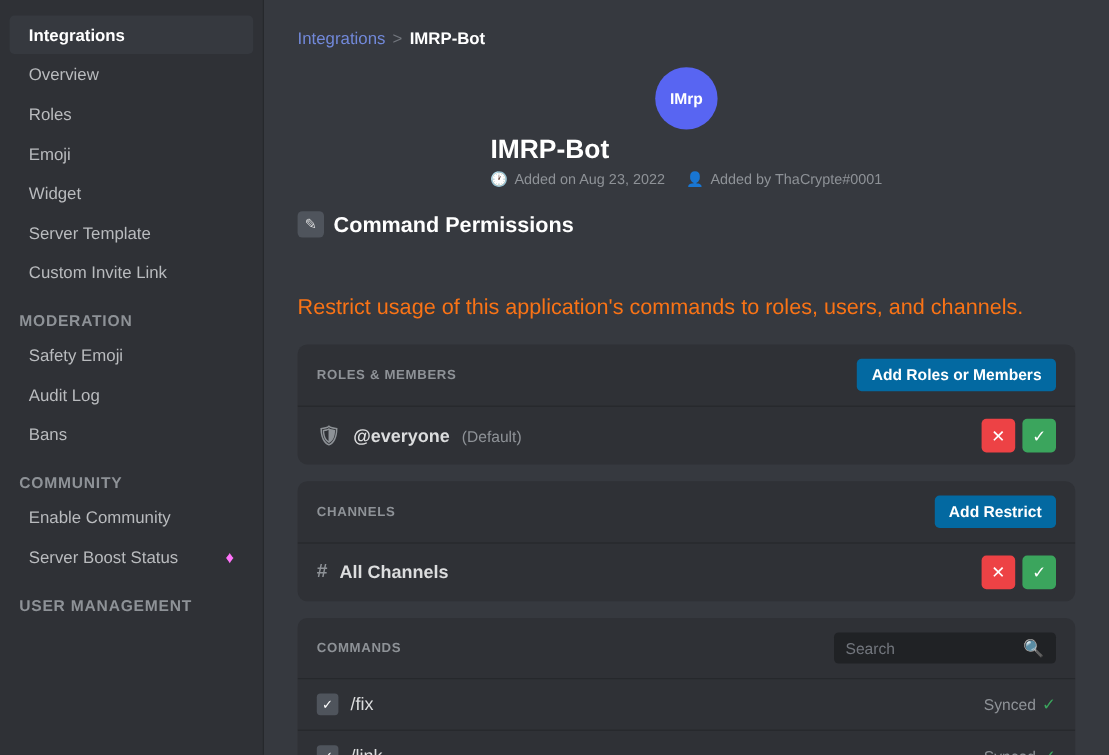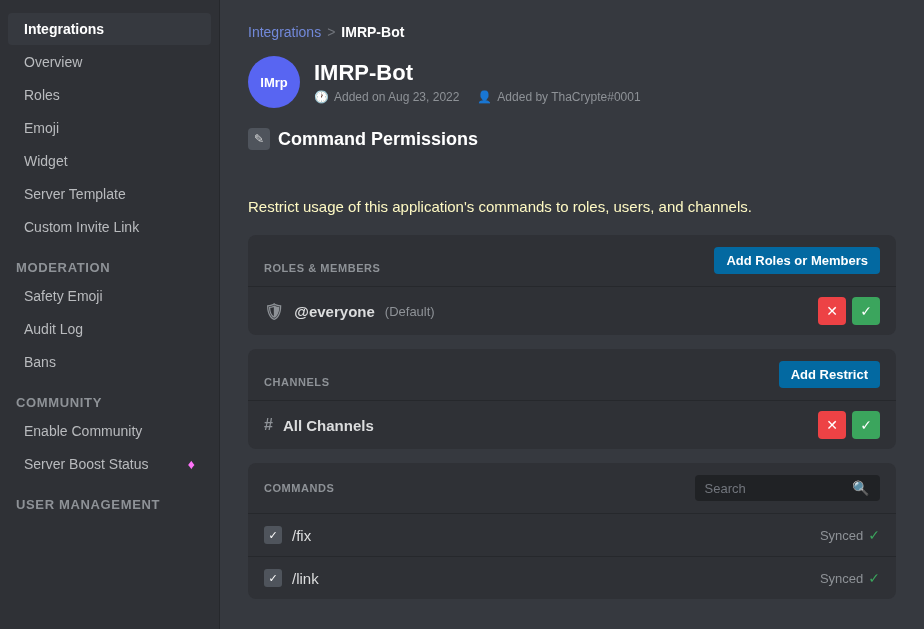--- a/index.html
+++ b/index.html
@@ -79,22 +79,23 @@
       gap: 6px;
     }
     .breadcrumb .sep { color: #72767d; }
     .breadcrumb .current { color: #ffffff; font-weight: 700; }
     .breadcrumb .parent { color: #7289da; }
 
     
     .bot-header {
       display: flex;
       align-items: center;
-      gap: 14px;
+      gap: 4px;
       margin-bottom: 20px;
+      flex-direction: column;
     }
     .bot-avatar {
       width: 52px;
       height: 52px;
       border-radius: 50%;
       background: #5865f2;
       display: flex;
       align-items: center;
       justify-content: center;
       font-size: 13px;
@@ -139,36 +140,36 @@
       align-items: center;
       justify-content: center;
       font-size: 12px;
     }
     .section-header h2 {
       font-size: 18px;
       font-weight: 700;
       color: #ffffff;
     }
     .section-desc {
-      font-size: 15px;
-      color: #fef9c3;
+      font-size: 18px;
+      color: #f97316;
       margin-bottom: 20px;
       margin-top: 48px;
     }
 
     
     .card {
       background: #2f3136;
       border-radius: 8px;
       margin-bottom: 14px;
       overflow: hidden;
     }
     .card-title-row {
       display: flex;
-      align-items: flex-end;
+      align-items: center;
       justify-content: space-between;
       padding: 12px 16px;
     }
     .card-title {
       font-size: 11px;
       font-weight: 700;
       color: #8e9297;
       letter-spacing: 0.05em;
       text-transform: uppercase;
     }

